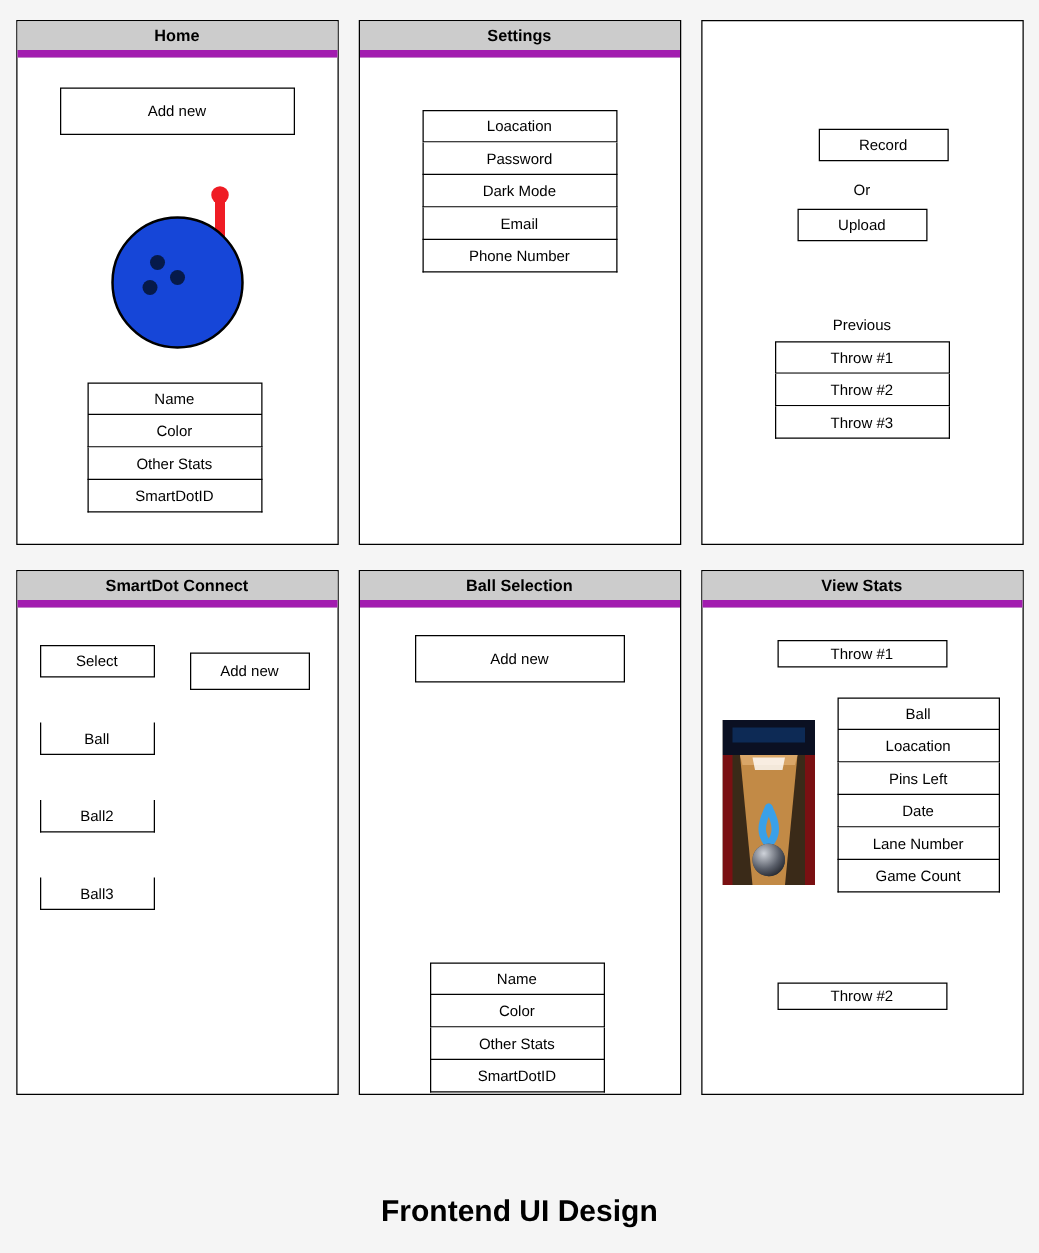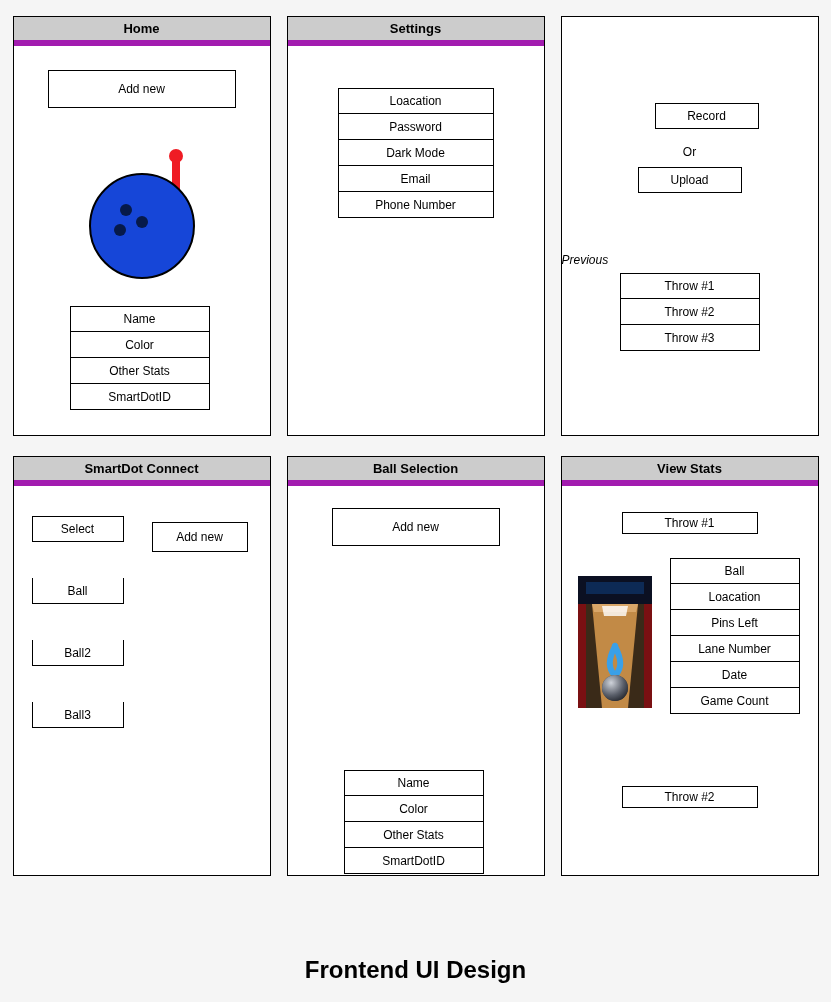--- a/index.html
+++ b/index.html
@@ -64,21 +64,21 @@
   
   .home-add { position: absolute; left: 34px; top: 24px; width: 188px; }
   .home-ball { position: absolute; left: 58px; top: 100px; width: 140px; height: 140px; }
   .home-stats { position: absolute; left: 56px; top: 260px; width: 140px; }
   
   .settings-stack { position: absolute; left: 50px; top: 42px; width: 156px; }
   
   .an-record { position: absolute; left: 93px; top: 86px; width: 104px; height: 26px; }
   .an-or { position: absolute; left: 0; top: 128px; width: 100%; text-align: center; font-size: 12px; }
   .an-upload { position: absolute; left: 76px; top: 150px; width: 104px; height: 26px; text-align: right; }
-  .an-prev-label { position: absolute; left: 0; top: 236px; width: 100%; font-size: 12px; font-style: italic; }
+  .an-prev-label { position: absolute; left: 0; top: 236px; width: 100%; text-align: center; font-size: 12px; }
   .an-throws { position: absolute; left: 58px; top: 256px; width: 140px; }
   
   .sdc-list { position: absolute; left: 18px; top: 30px; width: 92px; gap: 36px; }
   .sdc-add { position: absolute; left: 138px; top: 36px; width: 96px; height: 30px; }
   
   .bs-add { position: absolute; left: 44px; top: 22px; width: 168px; }
   .bs-stats { position: absolute; left: 56px; top: 284px; width: 140px; }
   
   .vs-throw1 { position: absolute; left: 60px; top: 26px; width: 136px; height: 22px; }
   .vs-img { position: absolute; left: 16px; top: 90px; width: 74px; height: 132px; }
@@ -204,22 +204,22 @@
               <stop offset="60%" stop-color="#5a5f6a"></stop>
               <stop offset="100%" stop-color="#1e2128"></stop>
             </radialGradient>
           </defs>
         </svg>
       </div>
       <div class="stack vs-fields">
         <div class="box cell">Ball</div>
         <div class="box cell">Loacation</div>
         <div class="box cell">Pins Left</div>
+        <div class="box cell">Date</div>
         <div class="box cell">Lane Number</div>
-        <div class="box cell">Date</div>
         <div class="box cell">Game Count</div>
       </div>
       <div class="box vs-throw2">Throw #2</div>
     </div>
   </div>
 
 </div>
 
 <div class="footer-title">Frontend UI Design</div>
 

